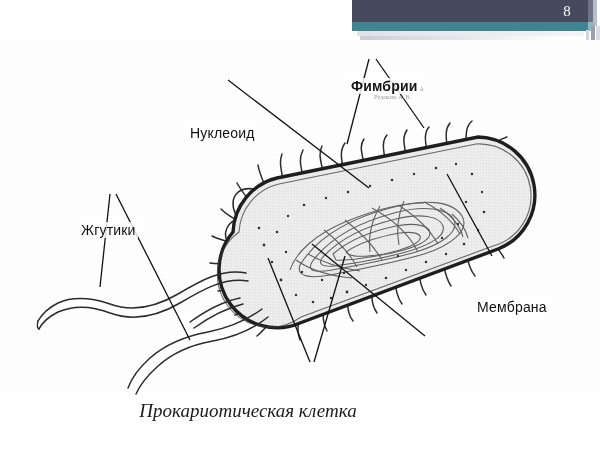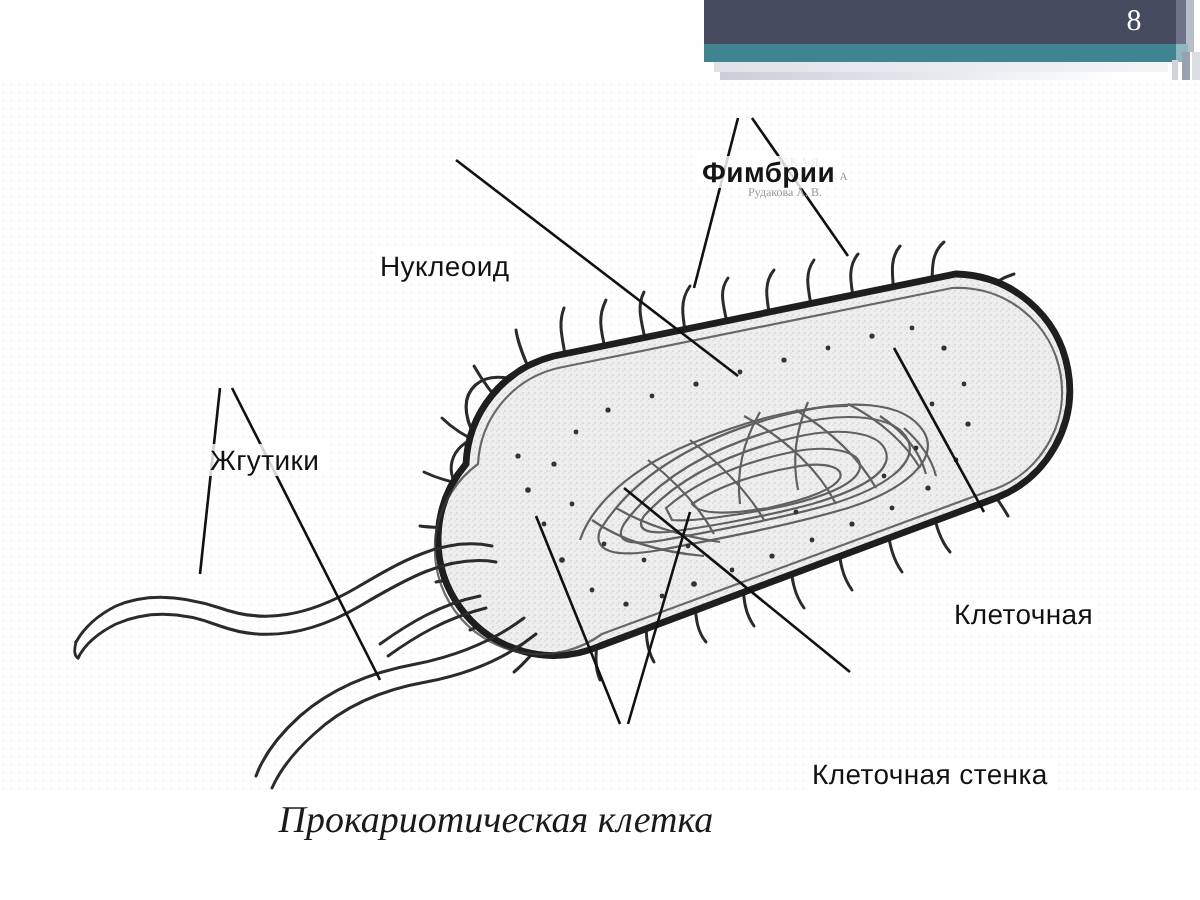--- a/index.html
+++ b/index.html
@@ -45,21 +45,21 @@
   #cell-diagram{position:absolute;left:0;top:0;width:600px;height:358px;}
 
   
   .label{
     position:absolute;font-family:"Liberation Sans",sans-serif;font-size:14px;
     color:#111111;white-space:nowrap;background:rgba(255,255,255,0.82);
     padding:0 2px;letter-spacing:0.2px;
   }
   #label-nukleoid{left:188px;top:66px;margin-top:19px;}
   #label-fimbrii{left:349px;top:38px;font-weight:bold;color:#151515;}
-  #label-zhgutiki{left:79px;top:182px;margin-left:24px;}
+  #label-zhgutiki{left:79px;top:182px;}
   #label-membrana{left:475px;top:259px;}
   #label-kletochnaya{left:404px;top:339px;}
 
   
   #overlap-text-1{position:absolute;left:390px;top:39px;font-size:6px;color:#8d8d8d;
      font-family:"Liberation Serif",serif;letter-spacing:1px;white-space:nowrap;}
   #overlap-text-2{position:absolute;left:397px;top:46px;font-size:5.5px;color:#9a9a9a;
      font-family:"Liberation Serif",serif;letter-spacing:1px;white-space:nowrap;}
   #overlap-text-3{position:absolute;left:374px;top:54px;font-size:6px;color:#9a9a9a;
      font-family:"Liberation Serif",serif;white-space:nowrap;}
@@ -286,18 +286,17 @@
     </g>
   </svg>
 
   <div id="overlap-text-1">СКАЯ</div>
   <div id="overlap-text-2">КЛЕТКА</div>
   <div id="overlap-text-3">Рудакова А. В.</div>
 
   <div class="label" id="label-nukleoid">Нуклеоид</div>
   <div class="label" id="label-fimbrii">Фимбрии</div>
   <div class="label" id="label-zhgutiki">Жгутики</div>
-  <div class="label" id="label-membrana">Клеточная</div>
-  <div class="label" id="label-kletochnaya">Клеточная стенка</div>
+  <div class="label" id="label-membrana">Мембрана</div>
 
 </div>
 
 <div id="caption">Прокариотическая клетка</div>
 
 </body></html>

